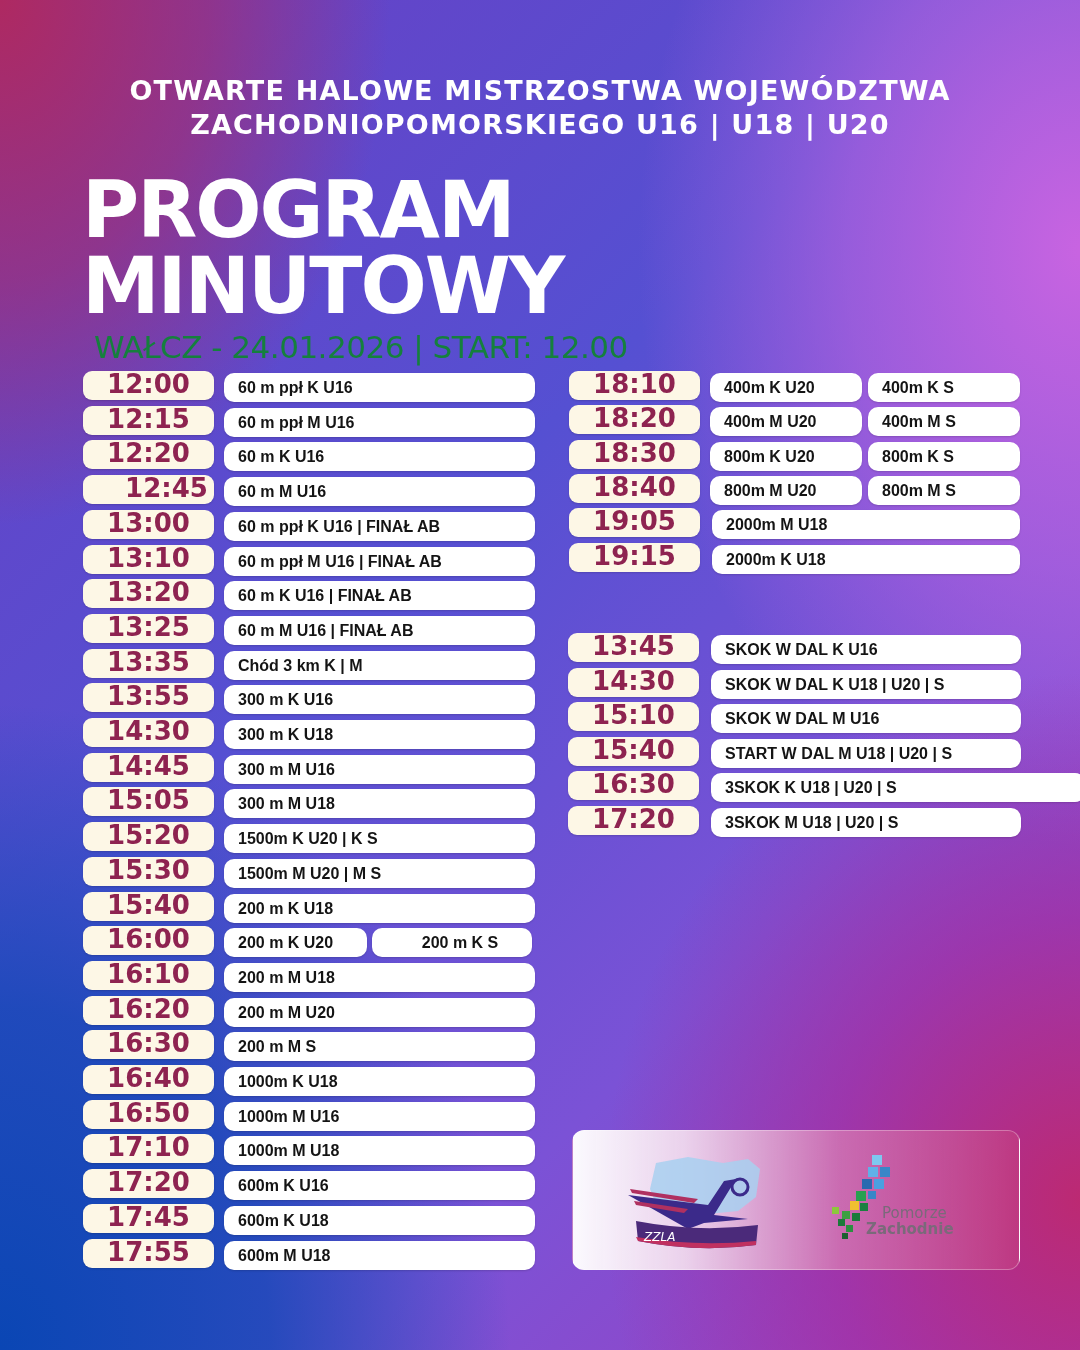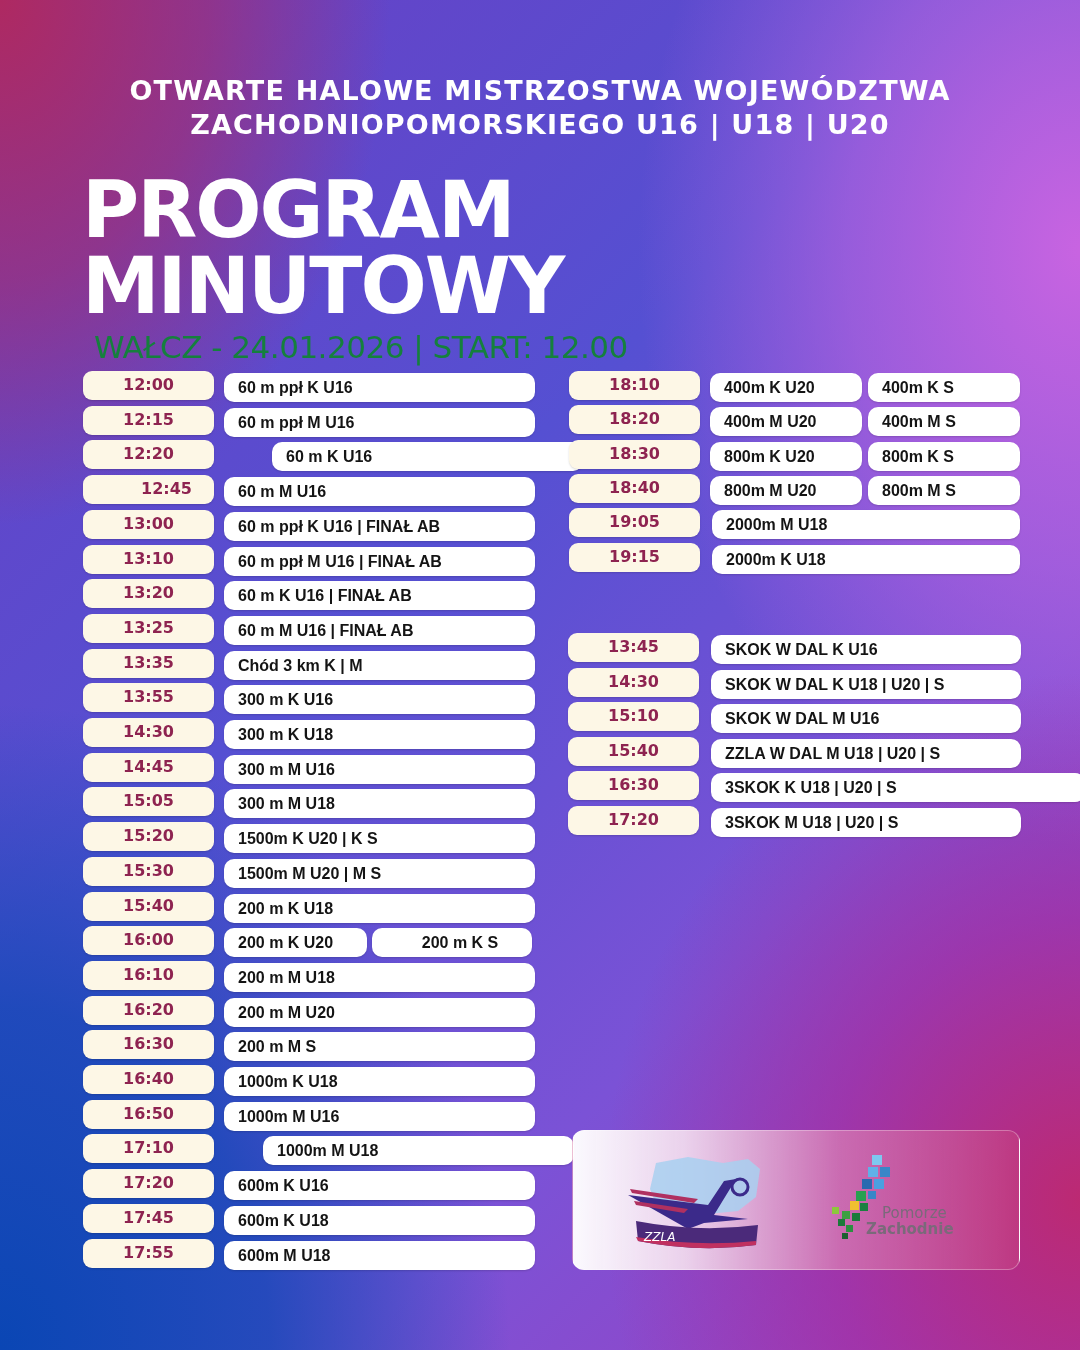--- a/index.html
+++ b/index.html
@@ -28,21 +28,21 @@
   .venue {
     position: absolute; left: 82px; top: 328px;
     color: #15803d; font-family: "DejaVu Sans", sans-serif;
     font-size: 31px; line-height: 38px; letter-spacing: -0.5px; font-weight: normal; margin-left: 12px;
   }
   .row { position: absolute; height: 30px; }
   .time {
     position: absolute; top: 0; height: 29px; width: 131px;
     background: #fdf7e6; border-radius: 9px;
     color: #8e2350; font-family: "DejaVu Sans", sans-serif; font-weight: bold;
-    font-size: 16px; line-height: 27px; text-align: center;
+    font-size: 26px; line-height: 27px; text-align: center;
     box-shadow: 0 1px 2px rgba(0,0,0,0.15);
   }
   .event {
     position: absolute; top: 2px; height: 29px;
     background: #ffffff; border-radius: 10px;
     color: #141414; font-weight: bold; font-size: 16px; line-height: 30px;
     padding-left: 14px; white-space: nowrap;
     box-shadow: 0 1px 2px rgba(0,0,0,0.15);
   }
   .event.center { text-align: center; padding-left: 16px; }
@@ -78,21 +78,21 @@
     <div class="row" style="left: 0px; top: 371px; width: 1080px;">
       <div class="time" style="left: 83px;">12:00</div>
       <div class="event" style="left: 224px; width: 311px;">60 m ppł K U16</div>
     </div>
     <div class="row" style="left: 0px; top: 405.7px; width: 1080px;">
       <div class="time" style="left: 83px;">12:15</div>
       <div class="event" style="left: 224px; width: 311px;">60 m ppł M U16</div>
     </div>
     <div class="row" style="left: 0px; top: 440.4px; width: 1080px;">
       <div class="time" style="left: 83px;">12:20</div>
-      <div class="event" style="left: 224px; width: 311px; margin-left: 48px;">60 m K U16</div>
+      <div class="event" style="left: 224px; width: 311px;">60 m K U16</div>
     </div>
     <div class="row" style="left: 0px; top: 475.1px; width: 1080px;">
       <div class="time" style="left: 83px; padding-left: 36px;">12:45</div>
       <div class="event" style="left: 224px; width: 311px;">60 m M U16</div>
     </div>
     <div class="row" style="left: 0px; top: 509.8px; width: 1080px;">
       <div class="time" style="left: 83px;">13:00</div>
       <div class="event" style="left: 224px; width: 311px;">60 m ppł K U16 | FINAŁ AB</div>
     </div>
     <div class="row" style="left: 0px; top: 544.5px; width: 1080px;">
@@ -159,21 +159,21 @@
     <div class="row" style="left: 0px; top: 1065px; width: 1080px;">
       <div class="time" style="left: 83px;">16:40</div>
       <div class="event" style="left: 224px; width: 311px;">1000m K U18</div>
     </div>
     <div class="row" style="left: 0px; top: 1099.7px; width: 1080px;">
       <div class="time" style="left: 83px;">16:50</div>
       <div class="event" style="left: 224px; width: 311px;">1000m M U16</div>
     </div>
     <div class="row" style="left: 0px; top: 1134.4px; width: 1080px;">
       <div class="time" style="left: 83px;">17:10</div>
-      <div class="event" style="left: 224px; width: 311px; margin-left: 39px;">1000m M U18</div>
+      <div class="event" style="left: 224px; width: 311px;">1000m M U18</div>
     </div>
     <div class="row" style="left: 0px; top: 1169.1px; width: 1080px;">
       <div class="time" style="left: 83px;">17:20</div>
       <div class="event" style="left: 224px; width: 311px;">600m K U16</div>
     </div>
     <div class="row" style="left: 0px; top: 1203.8px; width: 1080px;">
       <div class="time" style="left: 83px;">17:45</div>
       <div class="event" style="left: 224px; width: 311px;">600m K U18</div>
     </div>
     <div class="row" style="left: 0px; top: 1238.5px; width: 1080px;">
@@ -219,21 +219,21 @@
     <div class="row" style="left: 0px; top: 667.6px; width: 1080px;">
       <div class="time" style="left: 568px;">14:30</div>
       <div class="event" style="left: 711px; width: 310px;">SKOK W DAL K U18 | U20 | S</div>
     </div>
     <div class="row" style="left: 0px; top: 702.2px; width: 1080px;">
       <div class="time" style="left: 568px;">15:10</div>
       <div class="event" style="left: 711px; width: 310px;">SKOK W DAL M U16</div>
     </div>
     <div class="row" style="left: 0px; top: 736.8px; width: 1080px;">
       <div class="time" style="left: 568px;">15:40</div>
-      <div class="event" style="left: 711px; width: 310px;">ZZLA W DAL M U18 | U20 | S</div>
+      <div class="event" style="left: 711px; width: 310px;">START W DAL M U18 | U20 | S</div>
     </div>
     <div class="row" style="left: 0px; top: 771.4px; width: 1080px;">
       <div class="time" style="left: 568px;">16:30</div>
       <div class="event" style="left: 711px; width: 374px;">3SKOK K U18 | U20 | S</div>
     </div>
     <div class="row" style="left: 0px; top: 806px; width: 1080px;">
       <div class="time" style="left: 568px;">17:20</div>
       <div class="event" style="left: 711px; width: 310px;">3SKOK M U18 | U20 | S</div>
     </div>
   </div>

